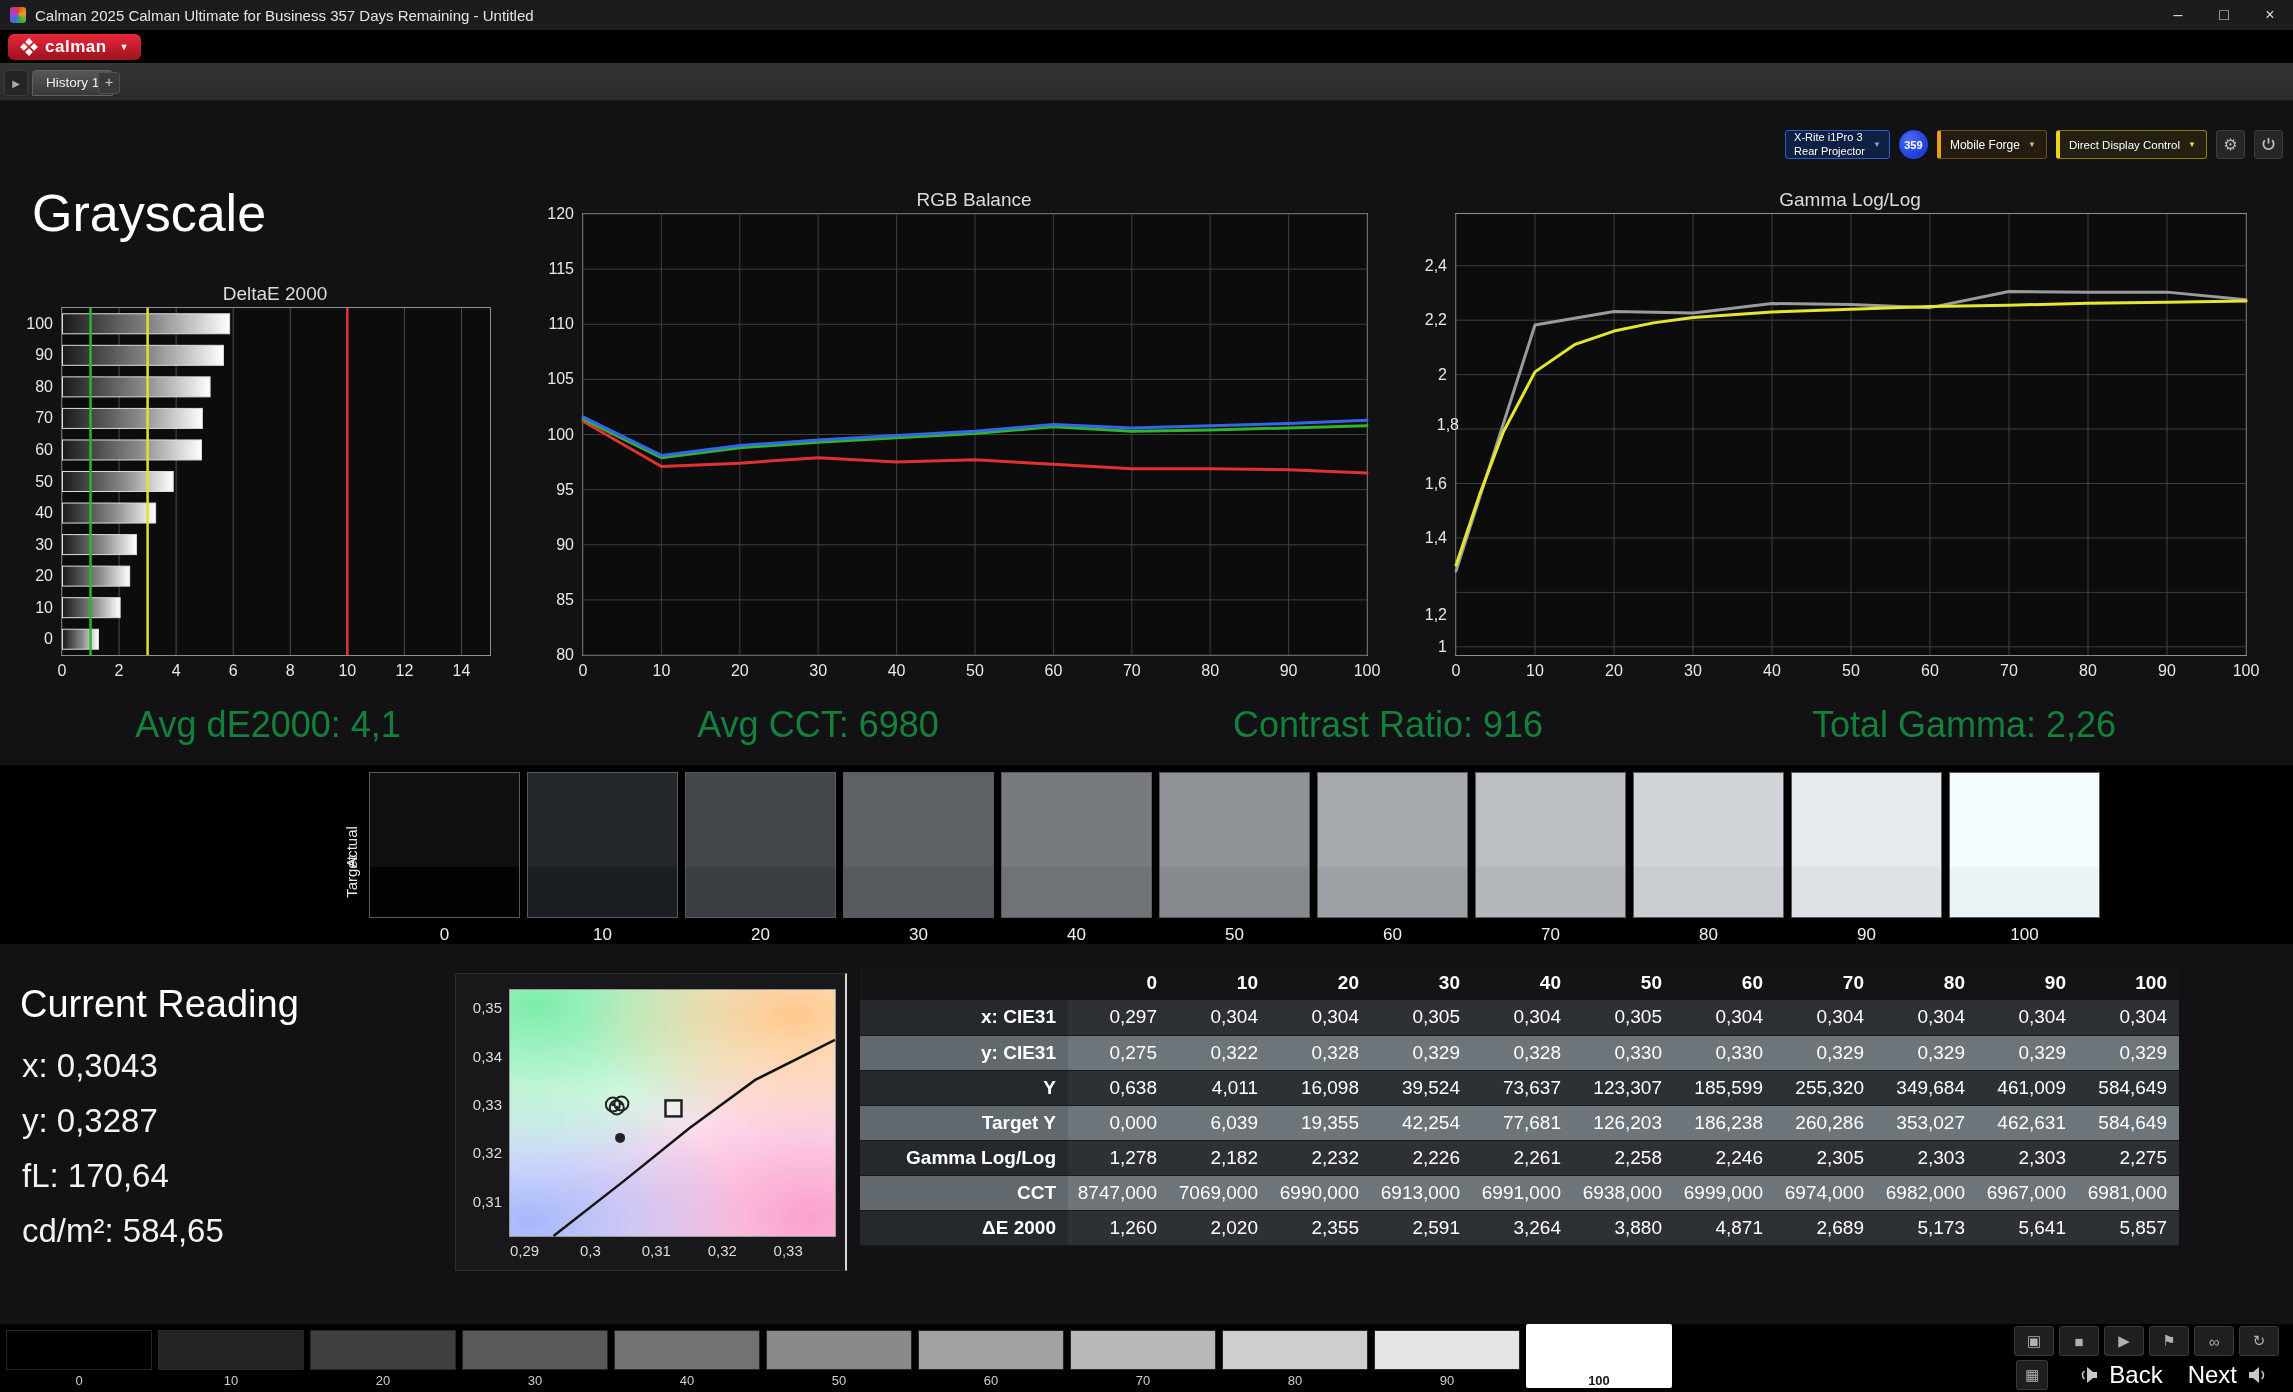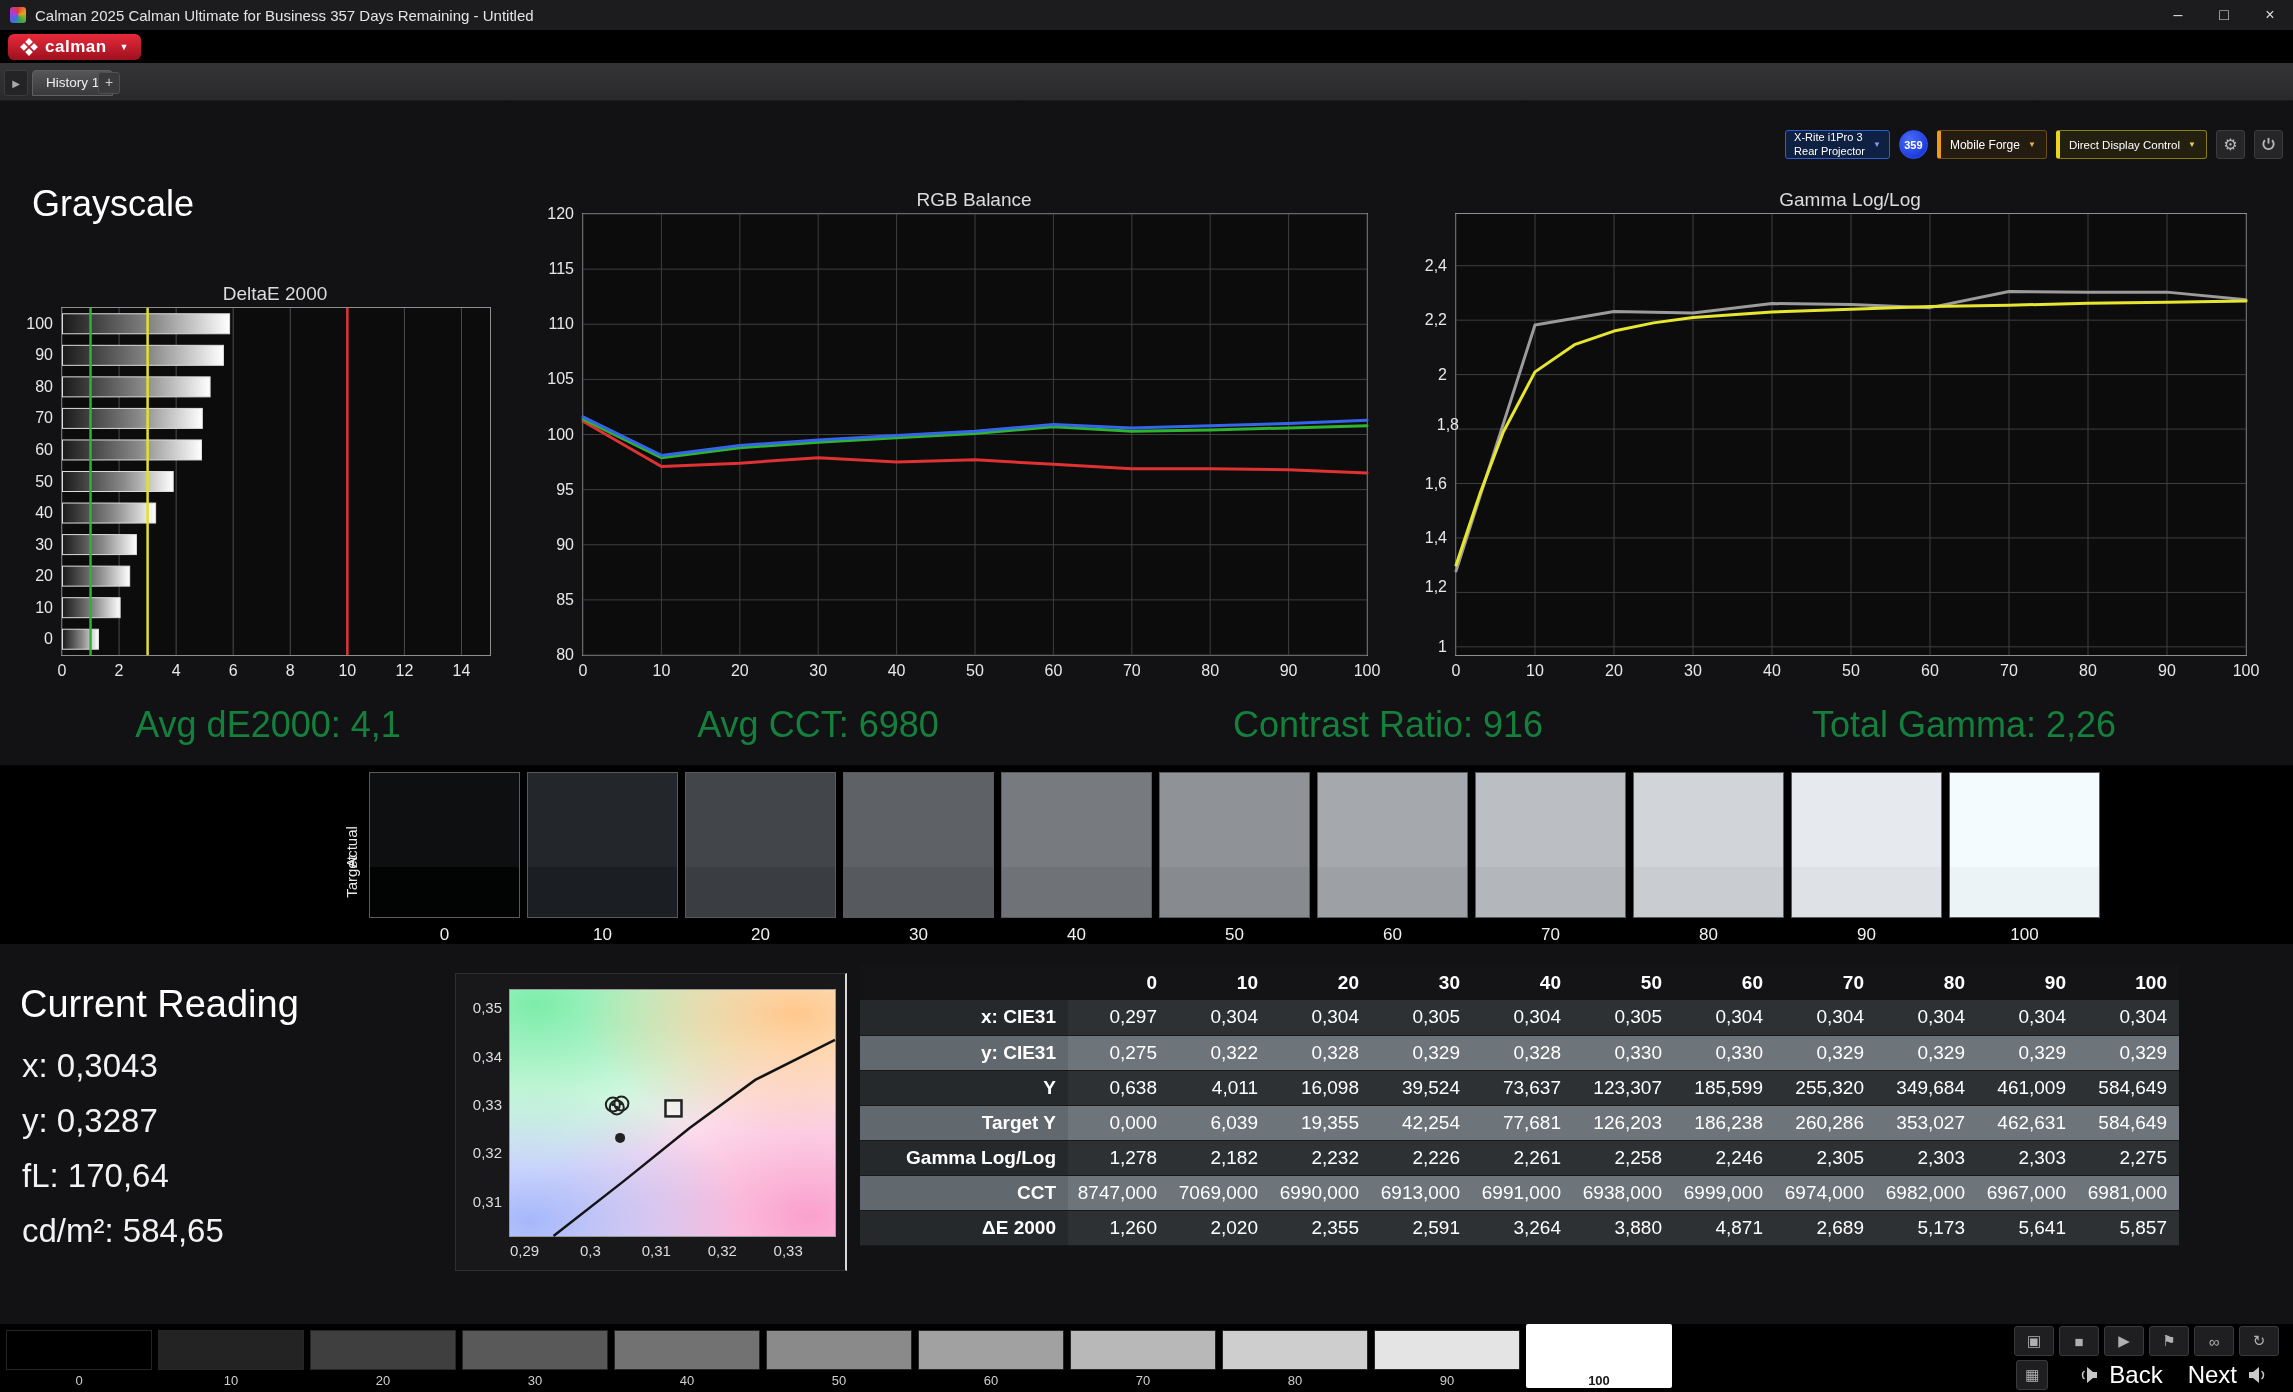--- a/index.html
+++ b/index.html
@@ -39,21 +39,21 @@
   .badge{width:27px;height:27px;border-radius:50%;background:radial-gradient(circle at 35% 30%,#4a6af8,#0b2bd0);
     border:1px solid #3050ff;color:#fff;font-size:11px;font-weight:bold;display:flex;align-items:center;justify-content:center;}
   .w-source{background:#241c10;border:1px solid #6b4f14;border-left:4px solid #f09b16;padding:0 10px 0 9px;font-size:12px;}
   .w-source .caret{color:#e8b25a;}
   .w-ddc{background:#232010;border:1px solid #8a7d10;border-left:4px solid #ead61a;padding:0 10px 0 9px;font-size:11.5px;}
   .w-ddc .caret{color:#e0d35a;}
   .icon-btn{width:27px;height:27px;background:#262628;border:1px solid #3c3c3e;border-radius:3px;color:#b8b8b8;
     display:flex;align-items:center;justify-content:center;font-size:16px;}
 
   
-  .page-title{position:absolute;left:32px;top:183px;font-size:36px;font-weight:400;color:#fff;}
+  .page-title{position:absolute;left:32px;top:183px;font-size:52px;font-weight:400;color:#fff;}
 
   .chart-title{position:absolute;text-align:center;font-size:19px;color:#dcdcdc;}
   #deltaTitle{left:61px;width:428px;top:283px;}
   #rgbTitle{left:582px;width:784px;top:189px;}
   #gammaTitle{left:1455px;width:790px;top:189px;}
 
   .plot{position:absolute;background:#0c0c0d;border:1px solid #8f8f8f;box-sizing:content-box;}
   .plot svg{position:absolute;left:0;top:0;width:100%;height:100%;overflow:visible;display:block;}
   #deltaPlot{left:61px;top:307px;width:428px;height:347px;}
   #rgbPlot{left:582px;top:213px;width:784px;height:441px;}
@@ -319,21 +319,21 @@
       <div class="tick tx" style="left: 158px; top: 448px;">20</div>
       <div class="tick tx" style="left: 237px; top: 448px;">30</div>
       <div class="tick tx" style="left: 316px; top: 448px;">40</div>
       <div class="tick tx" style="left: 395px; top: 448px;">50</div>
       <div class="tick tx" style="left: 474px; top: 448px;">60</div>
       <div class="tick tx" style="left: 553px; top: 448px;">70</div>
       <div class="tick tx" style="left: 632px; top: 448px;">80</div>
       <div class="tick tx" style="left: 711px; top: 448px;">90</div>
       <div class="tick tx" style="left: 790px; top: 448px;">100</div>
       <div class="tick ty" style="left: -9px; top: 432.833px;">1</div>
-      <div class="tick ty" style="left: -9px; top: 373px;">1,2</div>
+      <div class="tick ty" style="left: -9px; top: 401px;">1,2</div>
       <div class="tick ty" style="left: -9px; top: 323.944px;">1,4</div>
       <div class="tick ty" style="left: -9px; top: 269.5px;">1,6</div>
       <div class="tick ty" style="left: -9px; top: 211px; margin-left: 12px;">1,8</div>
       <div class="tick ty" style="left: -9px; top: 160.611px;">2</div>
       <div class="tick ty" style="left: -9px; top: 106.167px;">2,2</div>
       <div class="tick ty" style="left: -9px; top: 51.7222px;">2,4</div>
     </div>
 
   <div class="stat" style="left:268px">Avg dE2000: 4,1</div>
   <div class="stat" style="left:818px">Avg CCT: 6980</div>

